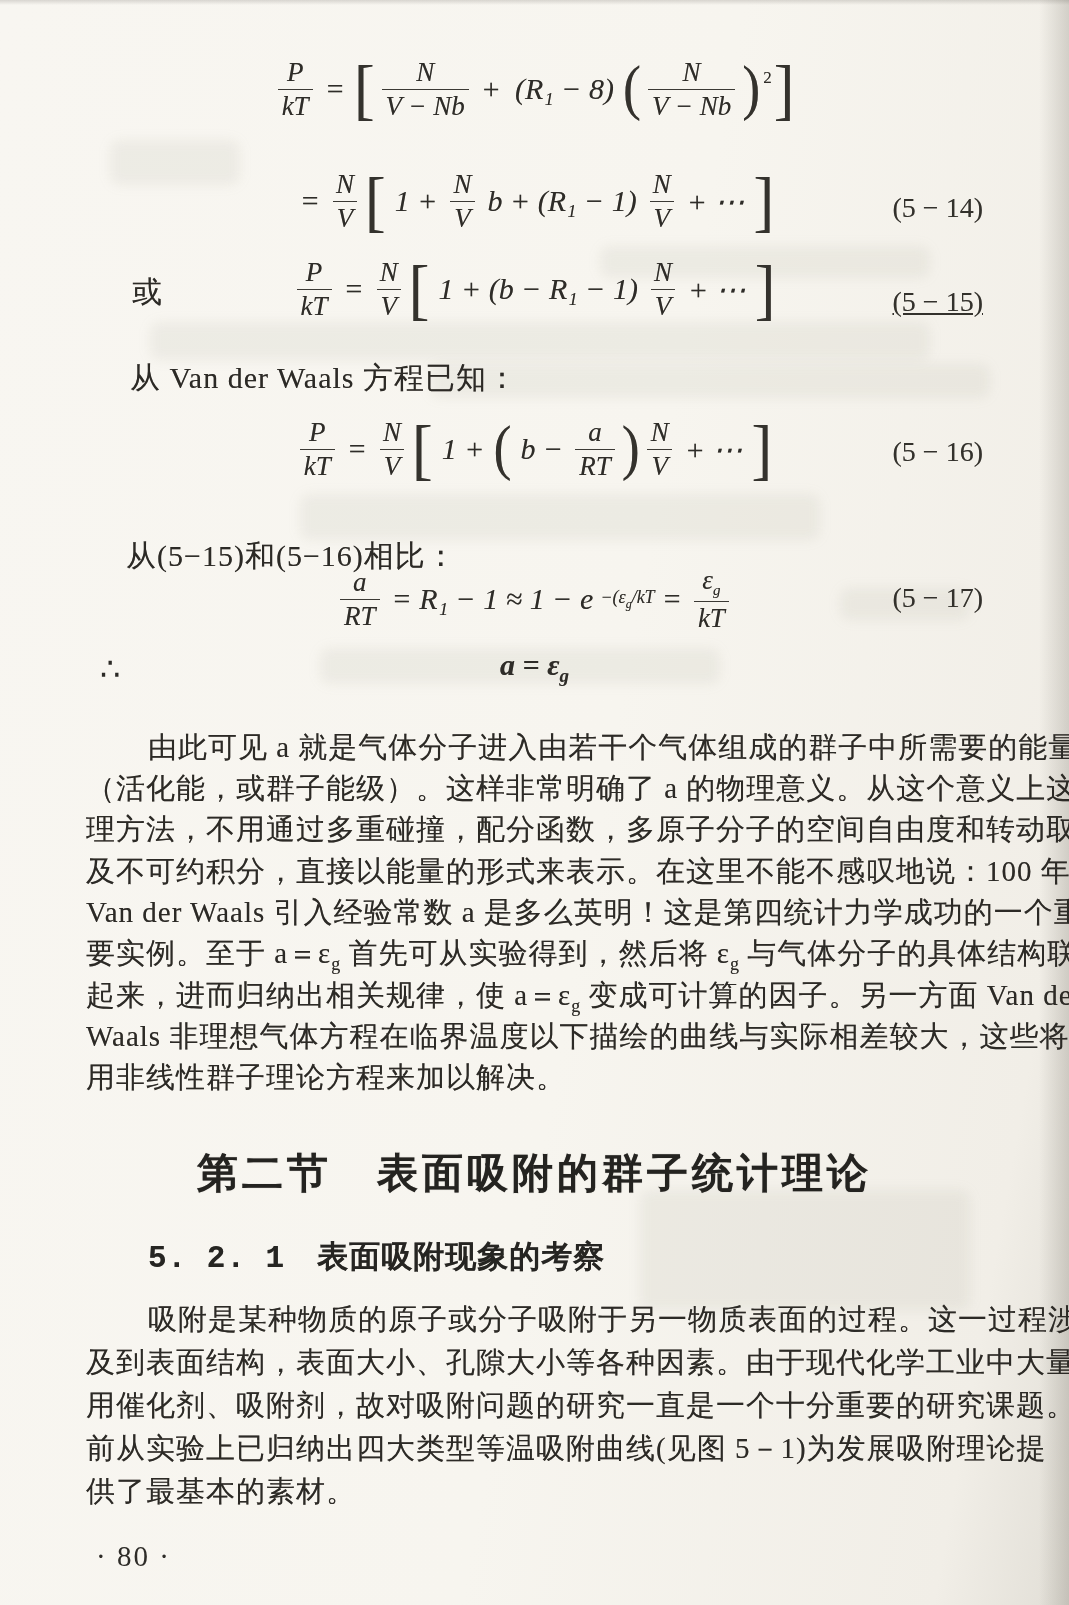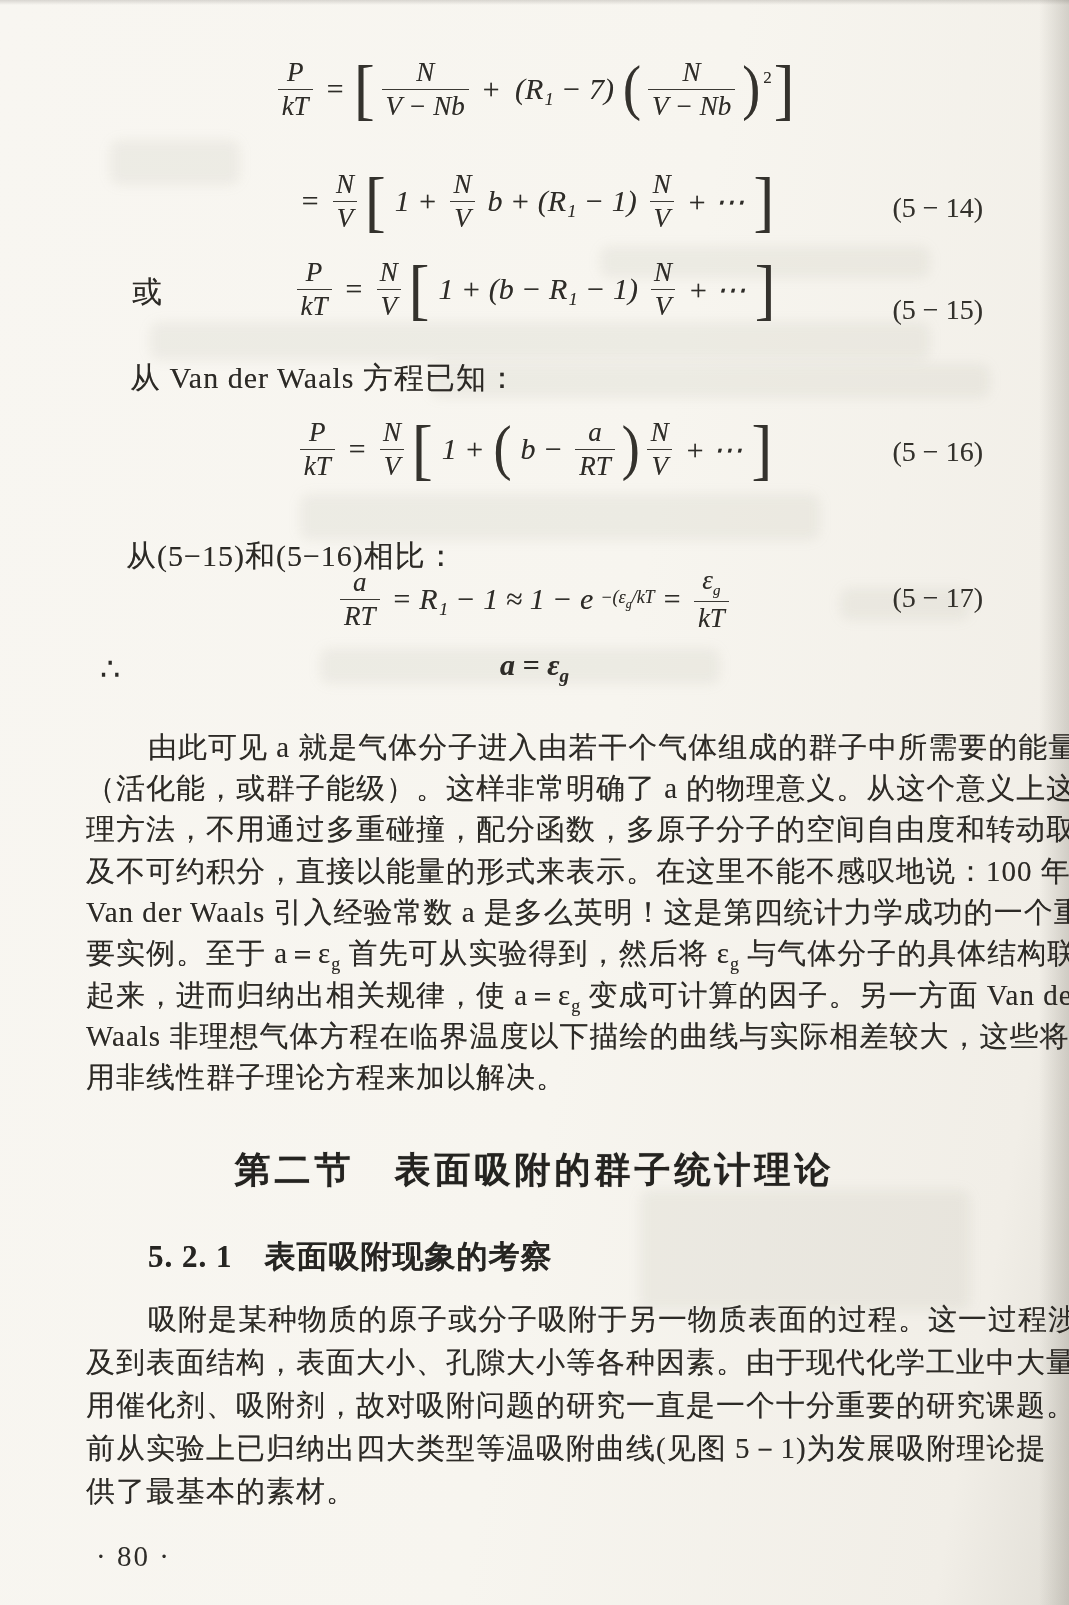--- a/index.html
+++ b/index.html
@@ -39,23 +39,23 @@
   .cjk-line sub{font-size:18px;letter-spacing:0;}
   .lead{position:absolute;font-size:30px;letter-spacing:1px;white-space:nowrap;color:#2c2a26;
     text-shadow:0 0 0.6px rgba(55,50,44,0.5);}
   .therefore{position:absolute;font-size:32px;color:#2c2a26;}
   .concl{position:absolute;left:0;right:0;text-align:center;font-style:italic;font-size:30px;
     text-shadow:0 0 0.5px rgba(60,55,48,0.45);font-weight:bold;}
   .concl sub{font-size:19px;}
 
   .section-title{position:absolute;left:0;right:0;text-align:center;
     font-family:"Liberation Sans","DejaVu Sans",sans-serif;font-weight:700;
-    font-size:36px;letter-spacing:4px;color:#242320;
+    font-size:41px;letter-spacing:4px;color:#242320;
     text-shadow:0 0 0.7px rgba(40,38,34,0.55);}
-  .subsection{position:absolute;font-family:Liberation Serif, serif;
+  .subsection{position:absolute;font-family:Liberation Mono, monospace;
     font-weight:700;font-size:31px;letter-spacing:1px;color:#262522;white-space:nowrap;
     text-shadow:0 0 0.6px rgba(40,38,34,0.5);}
   .pagenum{position:absolute;font-size:29px;letter-spacing:2px;color:#2e2c28;}
 </style>
 </head>
 <body>
 
 <div class="page">
 
   <div class="edge-top"></div>
@@ -76,21 +76,21 @@
           <span class="fnum">P</span>
           <span class="fden">kT</span>
         </span>
       <span class="t">=</span>
       <span class="bk">[</span>
       <span class="frac">
           <span class="fnum">N</span>
           <span class="fden">V − Nb</span>
         </span>
       <span class="t">+</span>
-      <span class="t">(R₁ − 7)</span>
+      <span class="t">(R₁ − 8)</span>
       <span class="bk paren">(</span>
       <span class="frac">
           <span class="fnum">N</span>
           <span class="fden">V − Nb</span>
         </span>
       <span class="bk-wrap">
           <span class="bk paren">)</span>
           <sup class="sup2">2</sup>
         </span>
       <span class="bk">]</span>
@@ -136,21 +136,21 @@
       <span class="bk">[</span>
       <span class="t">1 + (b − R₁ − 1)</span>
       <span class="frac">
           <span class="fnum">N</span>
           <span class="fden">V</span>
         </span>
       <span class="t">+ ⋯</span>
       <span class="bk">]</span>
     </div>
   </div>
-  <span class="eq-label" style="top:294px;">(5 − 15)</span>
+  <span class="eq-label" style="top:286px;text-decoration:underline;">(5 − 15)</span>
 
   <span class="lead" style="top:358px;left:130px;">从 Van der Waals 方程已知：</span>
 
   <div class="eq-abs" style="top:418px;">
     <div class="eq-line">
       <span class="frac">
           <span class="fnum">P</span>
           <span class="fden">kT</span>
         </span>
       <span class="t">=</span>

